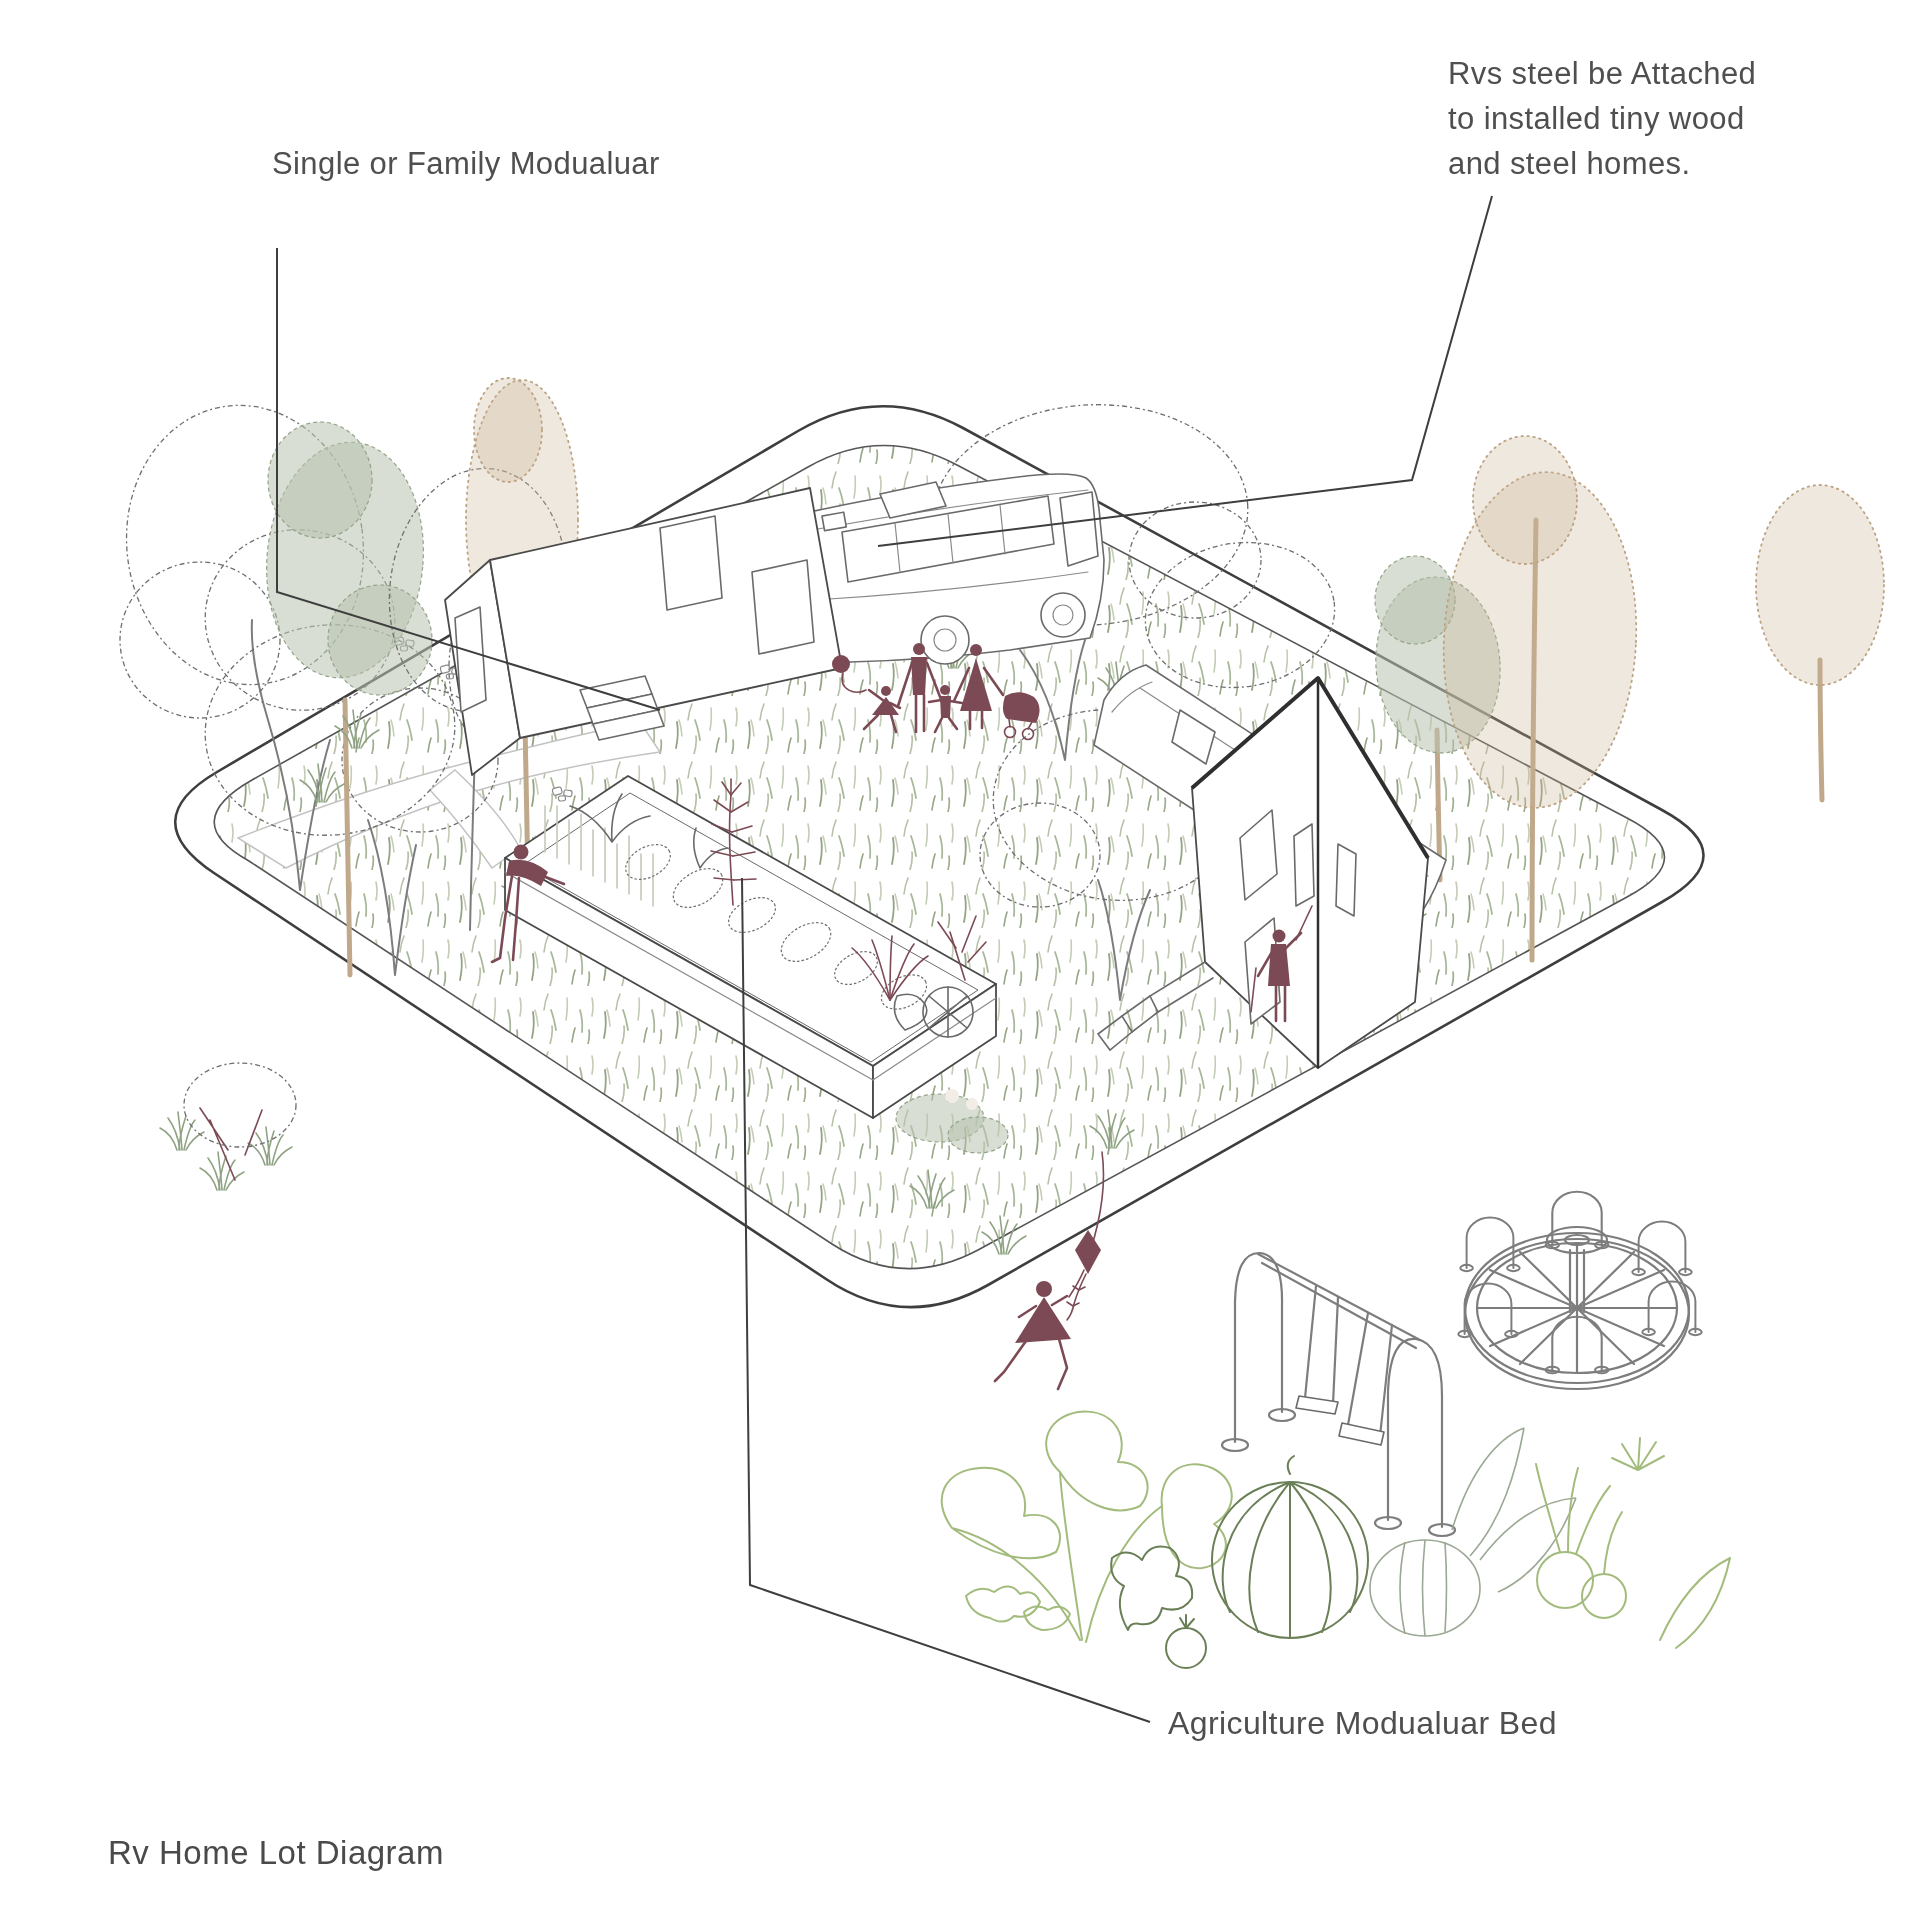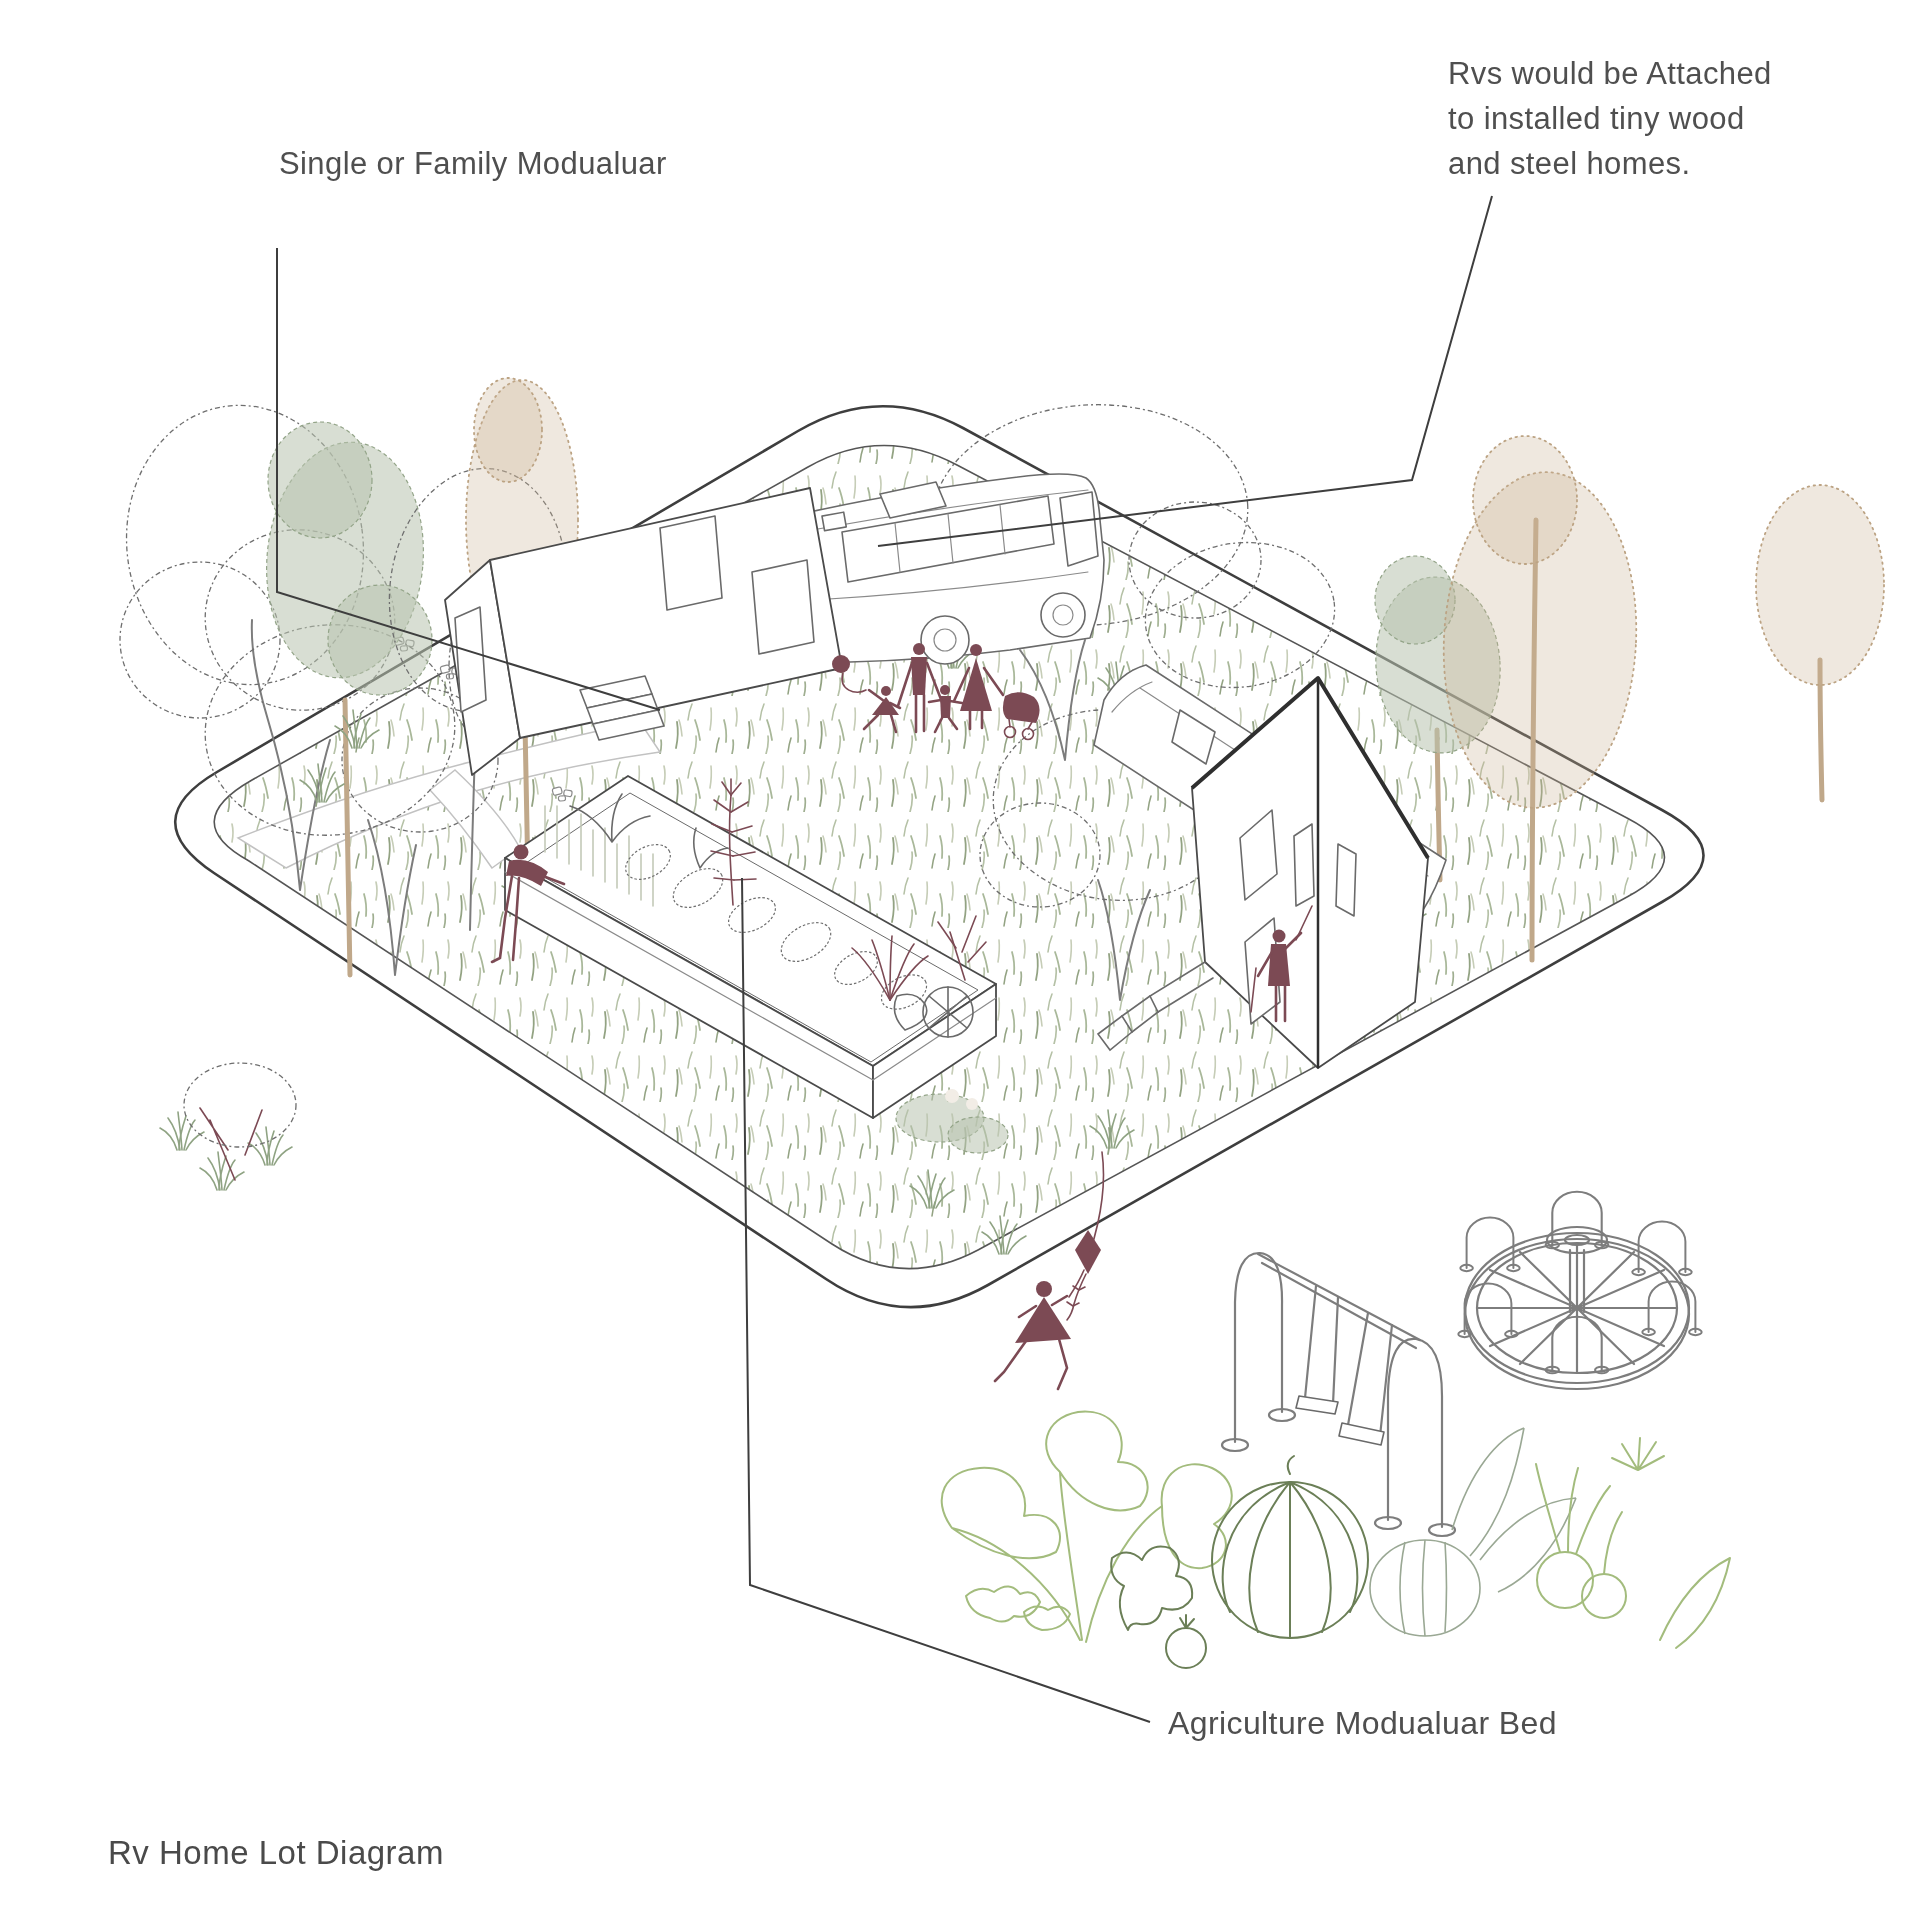--- a/index.html
+++ b/index.html
@@ -450,26 +450,26 @@
     <ellipse class="tc" cx="240" cy="1105" rx="56" ry="42"></ellipse>
   </g>
 
   <g>
     <path class="ldr" d="M277,248 L277,592 L660,710"></path>
     <path class="ldr" d="M1492,196 L1412,480 L878,546"></path>
     <path class="ldr" d="M742,878 L750,1585 L1150,1722"></path>
   </g>
 </svg>
 
-<div class="label" style="left:272px;top:142px;margin-left:7px;">
+<div class="label" style="left:272px;top:142px;">
   <span>Single or Family Modualuar</span>
 </div>
 
 <div class="label" style="left:1448px;top:52px;">
-  <span>Rvs would be Attached</span>
+  <span>Rvs steel be Attached</span>
   <span>to installed tiny wood</span>
   <span>and steel homes.</span>
 </div>
 
 <div class="label" style="left:1168px;top:1700px;font-size:32px;">
   <span>Agriculture Modualuar Bed</span>
 </div>
 
 <div class="title" style="left:108px;top:1822px;margin-top:12px;">Rv Home Lot Diagram</div>
 

